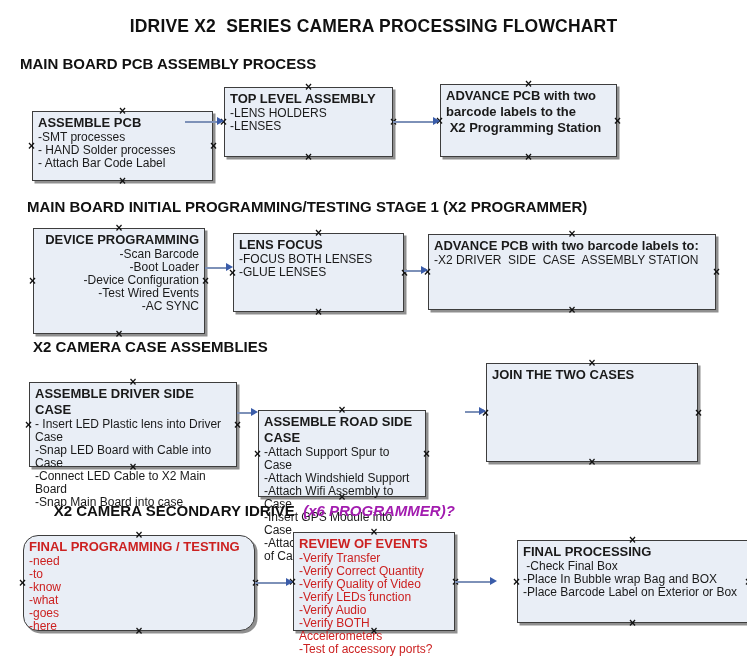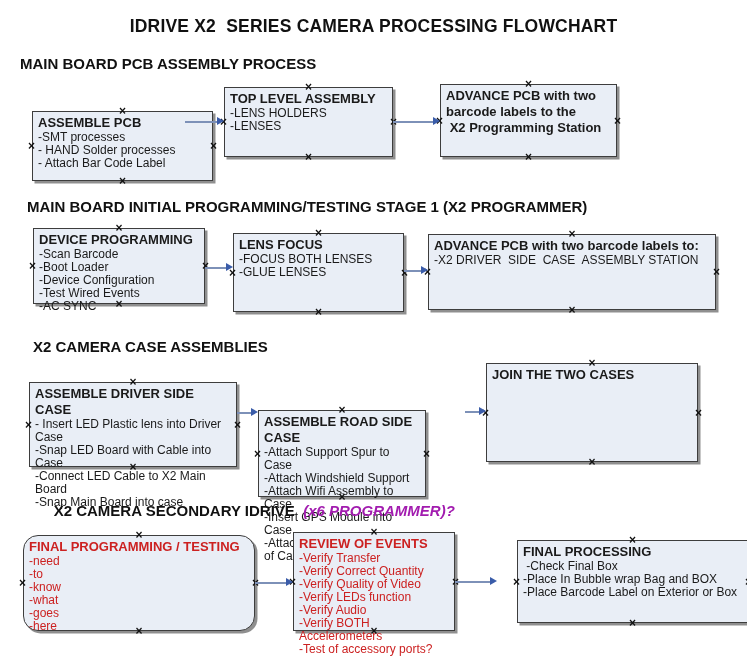--- a/index.html
+++ b/index.html
@@ -125,21 +125,21 @@
     <div class="arrow-line"></div>
     <div class="arrow-head"></div>
   </div>
   <div class="arrow" style="left:393px; top:122px; width:47px;">
     <div class="arrow-line"></div>
     <div class="arrow-head"></div>
   </div>
 
   <div class="section-heading" style="left:27px; top:198px;">MAIN BOARD INITIAL PROGRAMMING/TESTING STAGE 1 (X2 PROGRAMMER)</div>
 
-  <div class="flowbox" style="left:33px; top:228px; width:172px; height:76px;">
+  <div class="flowbox" style="left:33px; top:228px; width:172px; height:106px;text-align:right;">
     <div class="box-title">DEVICE PROGRAMMING</div>
     <div class="box-body">-Scan Barcode
 -Boot Loader
 -Device Configuration
 -Test Wired Events
 -AC SYNC</div>
   <span class="handle handle-top">×</span>
       <span class="handle handle-bottom">×</span>
       <span class="handle handle-left">×</span>
       <span class="handle handle-right">×</span>

